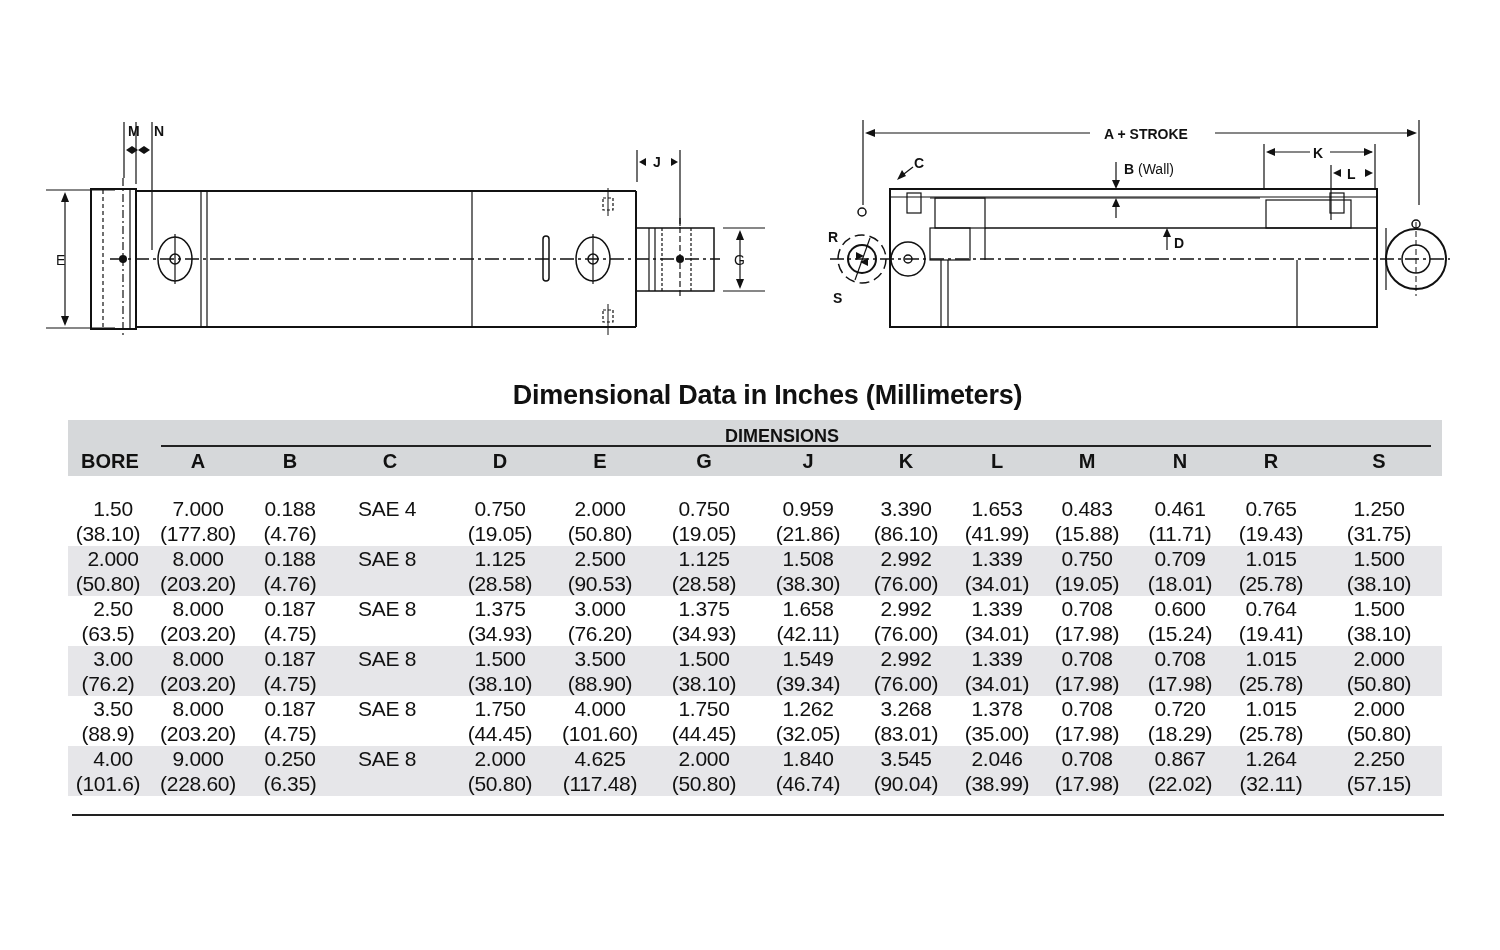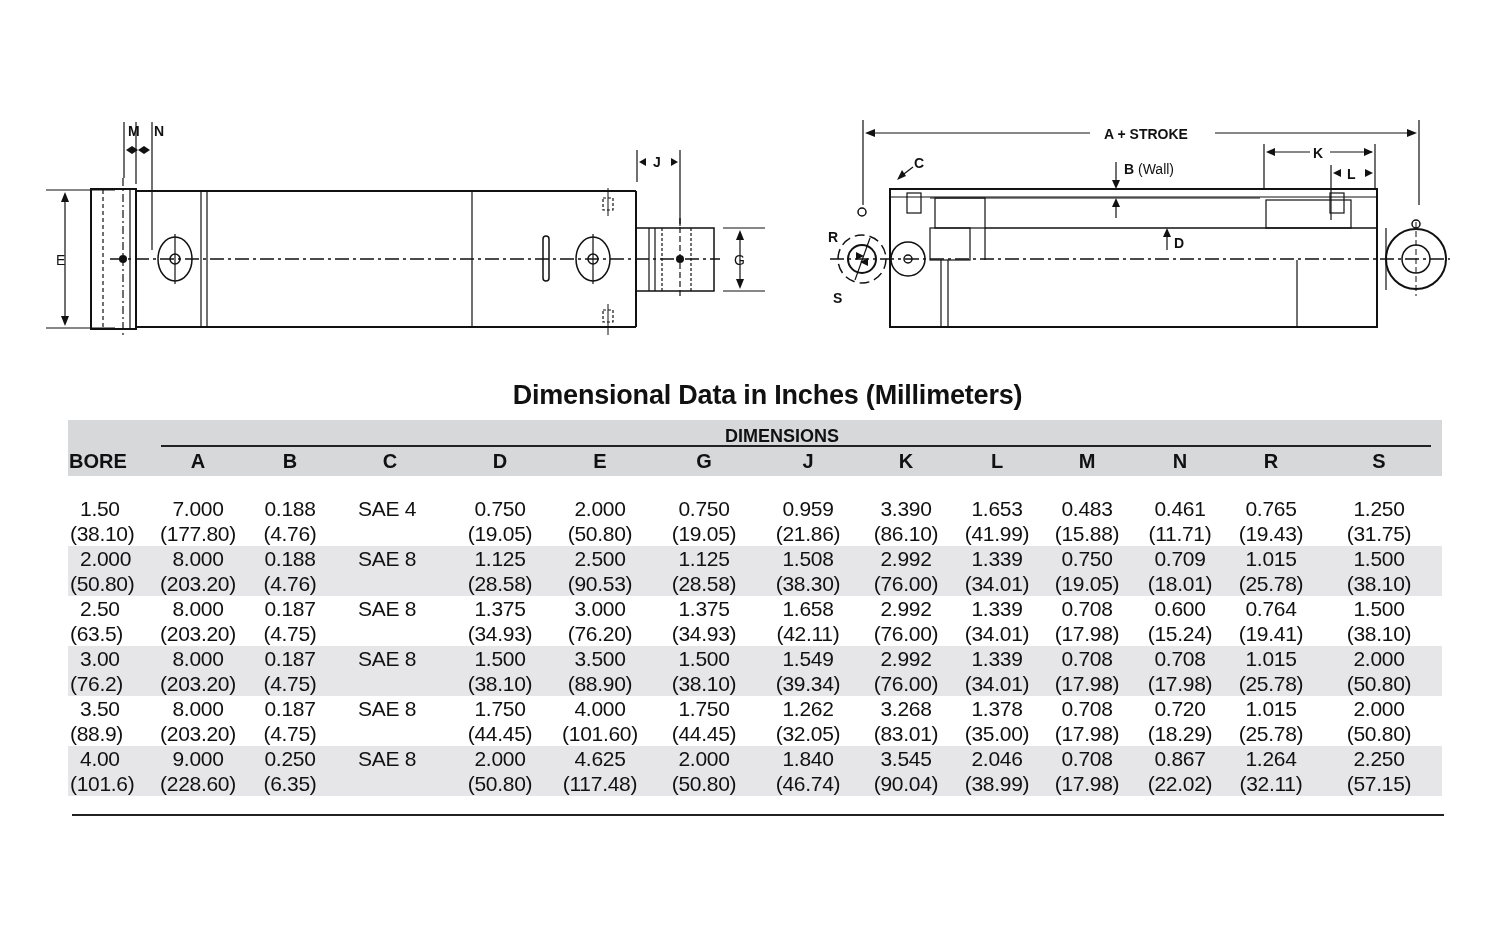--- a/index.html
+++ b/index.html
@@ -8,27 +8,27 @@
   .diagram svg { display: block; }
   .dlabel { font-family: "Liberation Sans", sans-serif; font-weight: bold; font-size: 14px; fill: #111; }
   .dlabel-n { font-family: "Liberation Sans", sans-serif; font-size: 14px; fill: #111; }
   #title { position: absolute; left: 0; width: 1535px; top: 380px; text-align: center; font-weight: bold; font-size: 27px; letter-spacing: -0.2px; color: #111; }
   #table-wrap { position: absolute; left: 68px; top: 420px; width: 1374px; }
   .hdr-band { position: absolute; left: 0; top: 0; width: 1374px; height: 56px; background: #d6d8da; }
   .dim-title { position: absolute; left: 0; width: 1428px; top: 6px; text-align: center; font-weight: bold; font-size: 18px; }
   .dim-rule { position: absolute; left: 93px; top: 25px; width: 1270px; height: 2px; background: #222; }
   table { position: absolute; left: 0; top: 26px; border-collapse: collapse; width: 1374px; table-layout: fixed; }
   th { font-weight: bold; font-size: 20px; height: 30px; padding: 0; text-align: center; }
-  th.bore { text-align: left; padding-left: 1px; }
+  th.bore { text-align: left; padding-left: 13px; }
   td { padding: 0; text-align: center; font-size: 21px; line-height: 25px; vertical-align: top; letter-spacing: -0.3px; }
   tr.data td { height: 50px; }
   tr.shaded td { background: #e6e6e9; }
   tr.spacer td { height: 20px; background: #fff; }
   td .in, td .mm { display: block; }
-  td.bore-cell { text-align: left; padding-left: 2px; margin-left: 28px; }
+  td.bore-cell { text-align: center; padding-left: 2px; margin-left: 28px; }
   td.bore-cell .in { padding-left: 10px; }
   #bottom-rule { position: absolute; left: 72px; top: 814px; width: 1372px; height: 2px; background: #222; }
 </style>
 </head>
 <body>
 
 <div class="diagram" style="left:40px; top:110px;">
   <svg width="730" height="240" viewBox="0 0 730 240">
     <g stroke="#111" fill="none" stroke-width="2">
 

